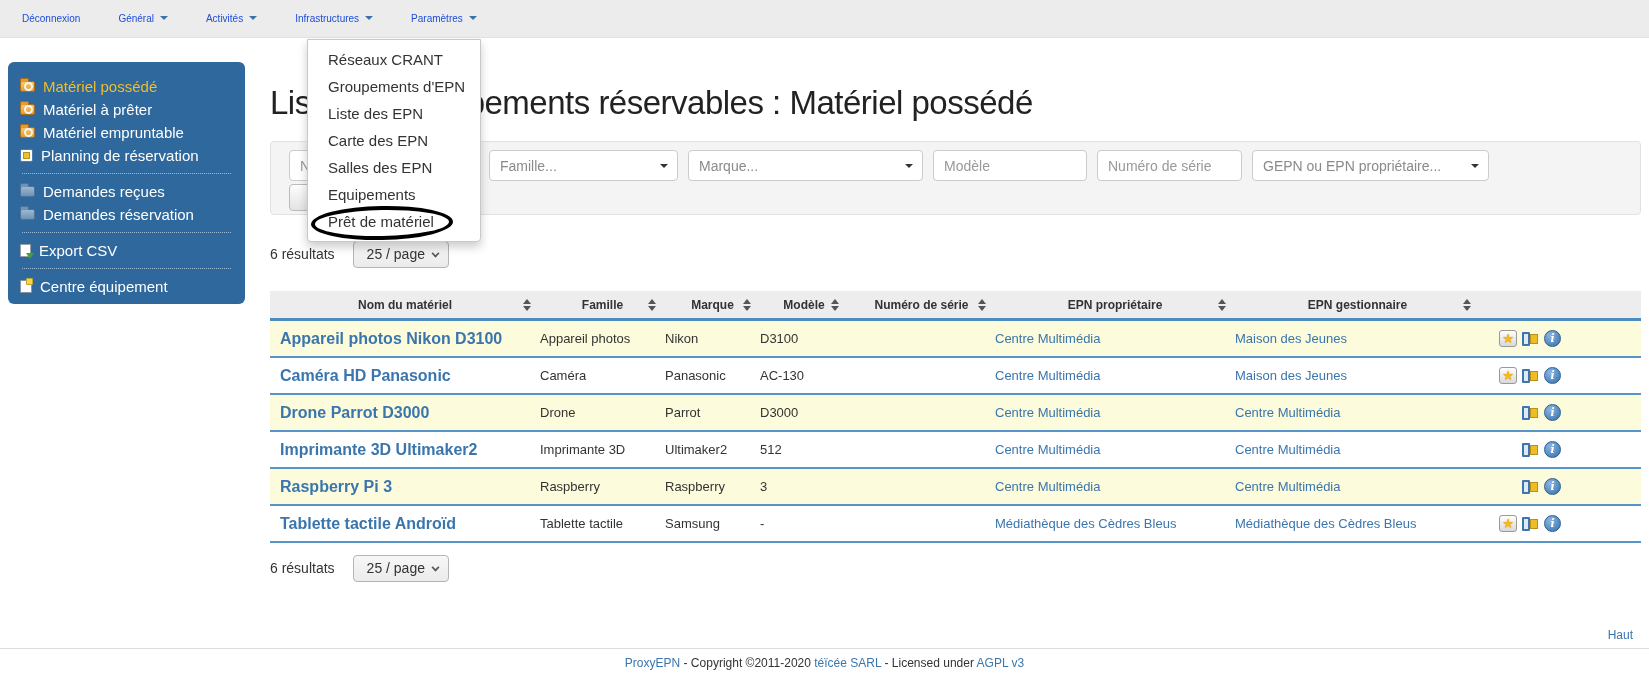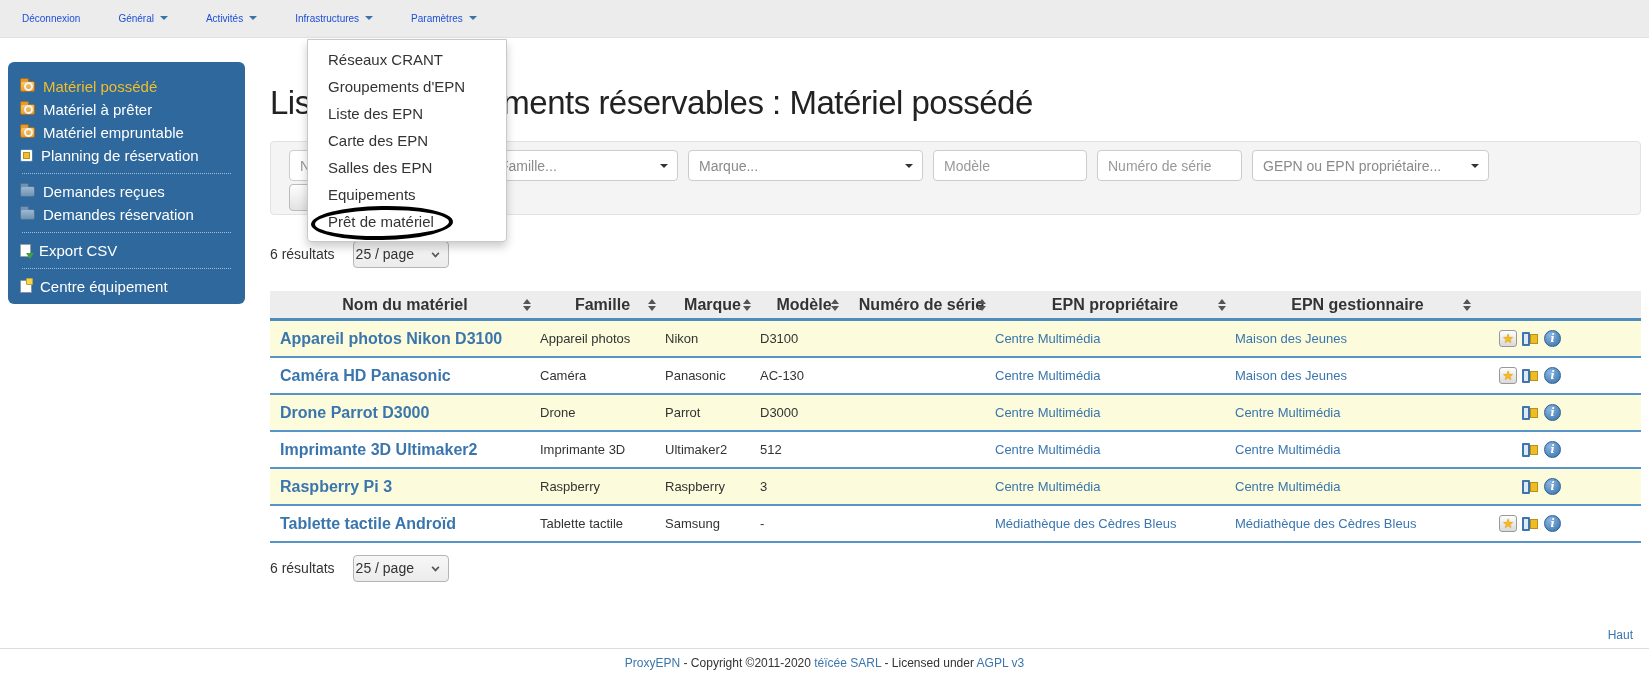--- a/index.html
+++ b/index.html
@@ -5,21 +5,21 @@
   * { margin:0; padding:0; box-sizing:border-box; }
   body { font-family:"Liberation Sans", sans-serif; background:#fff; }
   .page { position:relative; width:1649px; height:681px; overflow:hidden; background:#fff; }
 
   
   .navbar { position:absolute; left:0; top:0; width:1649px; height:38px; background:#ececec; border-bottom:1px solid #e2e2e2; display:flex; align-items:center; padding-left:22px; }
   .nav-item { color:#1d4ed8; font-size:10px; line-height:38px; margin-right:38px; text-decoration:none; cursor:pointer; white-space:nowrap; }
   .caret { display:inline-block; margin-left:6px; vertical-align:2px; border-left:4px solid transparent; border-right:4px solid transparent; border-top:4px solid #3b73a8; }
 
   
-  .dropdown { position:absolute; left:307px; top:39px; width:200px; background:#fff; border:1px solid #c8c8c8; border-radius:0 0 4px 4px; box-shadow:0 5px 10px rgba(0,0,0,.2); padding:6px 0; z-index:100; }
+  .dropdown { position:absolute; left:307px; top:39px; width:174px; background:#fff; border:1px solid #c8c8c8; border-radius:0 0 4px 4px; box-shadow:0 5px 10px rgba(0,0,0,.2); padding:6px 0; z-index:100; }
   .menu-item { font-size:15px; color:#333; line-height:27px; height:27px; padding:0 20px; white-space:nowrap; cursor:pointer; }
   .ellipse { position:absolute; left:3px; top:166px; width:142px; height:34px; border:4px solid #000; border-radius:50%; transform:rotate(-1deg); z-index:110; pointer-events:none; }
 
   
   .sidebar { position:absolute; left:8px; top:62px; width:237px; height:242px; background:#2e689c; border-radius:6px; padding:13px 12px; }
   .side-item { display:flex; align-items:center; height:23px; color:#fff; font-size:15px; cursor:pointer; white-space:nowrap; }
   .side-item.active { color:#f0bd2c; }
   .side-sep { border-top:1px dotted #9fbdd6; margin:6px 2px; }
   .sic { display:inline-block; position:relative; margin-right:8px; flex:0 0 auto; }
   .ic-folder { width:15px; height:11px; background:linear-gradient(#f7c96d,#e69b30); border:1px solid #a96f1d; border-radius:2px; }
@@ -43,27 +43,27 @@
   .f-input { height:31px; border:1px solid #ccc; border-radius:4px; background:#fff; padding:0 10px; font-size:14px; color:#444; font-family:"Liberation Sans",sans-serif; }
   .f-input::placeholder { color:#999; }
   .f-select { height:31px; border:1px solid #ccc; border-radius:4px; background:#fff; padding:0 26px 0 10px; font-size:14px; color:#8a8a8a; display:flex; align-items:center; position:relative; cursor:pointer; white-space:nowrap; }
   .f-select .caret { position:absolute; right:9px; top:13px; border-top-color:#333; }
   .filter-btn { position:absolute; left:18px; top:42px; width:100px; height:27px; background:linear-gradient(#fdfdfd,#e3e3e3); border:1px solid #bbb; border-radius:4px; cursor:pointer; }
 
   
   .results-bar { position:absolute; left:270px; width:1371px; height:28px; display:flex; align-items:center; justify-content:flex-start; gap:18px; }
   .results-bar.top { top:240px; } .results-bar.bottom { top:554px; }
   .results-count { font-size:14px; color:#333; }
-  .page-select { position:relative; width:96px; height:27px; background:linear-gradient(#f7f7f7,#ebebeb); border:1px solid #b5b5b5; border-radius:4px; font-size:14px; color:#333; line-height:25px; padding-left:2px; cursor:pointer; }
+  .page-select { position:relative; width:96px; height:27px; background:linear-gradient(#f7f7f7,#ebebeb); border:1px solid #b5b5b5; border-radius:4px; font-size:14px; color:#333; line-height:25px; padding-left:13px; cursor:pointer; }
   .page-select .chev { position:absolute; right:9px; top:8px; width:7px; height:7px; border-right:2px solid #555; border-bottom:2px solid #555; transform:rotate(45deg) scale(.8); }
 
   
   .table { position:absolute; left:270px; top:291px; width:1371px; }
   .thead { display:grid; grid-template-columns:270px 125px 95px 88px 147px 240px 245px 161px; height:30px; background:#ededed; border-bottom:3px solid #4e8cbf; }
-  .th { position:relative; display:flex; align-items:center; justify-content:center; font-size:16px; font-weight:bold; color:#333; cursor:pointer; }
+  .th { position:relative; display:flex; align-items:center; justify-content:center; font-size:12px; font-weight:bold; color:#333; cursor:pointer; }
   .sort { position:absolute; right:9px; top:50%; margin-top:-6px; width:8px; height:12px; }
   .sort::before { content:""; position:absolute; top:0; left:0; border-left:4px solid transparent; border-right:4px solid transparent; border-bottom:5px solid #555; }
   .sort::after { content:""; position:absolute; bottom:0; left:0; border-left:4px solid transparent; border-right:4px solid transparent; border-top:5px solid #555; }
   .trow { display:grid; grid-template-columns:270px 125px 95px 88px 147px 240px 245px 161px; height:37px; border-bottom:2px solid #5794c8; background:#fff; }
   .trow.odd { background:#fcfbdb; }
   .td { display:flex; align-items:center; font-size:13px; color:#333; overflow:hidden; white-space:nowrap; }
   .td.name { padding-left:10px; font-size:16px;font-weight:bold; }
   .td a { color:#3a76ad; text-decoration:none; cursor:pointer; }
   .td.actions { justify-content:flex-end; padding-right:80px; gap:5px; }
   .t-star { display:inline-flex; width:18px; height:17px; align-items:center; justify-content:center; background:linear-gradient(#fefefe,#d9d9d9); border:1px solid #999; border-radius:3px; font-size:13px; line-height:1; color:#fbb917; text-shadow:0 0 1px #a07800; cursor:pointer; }

